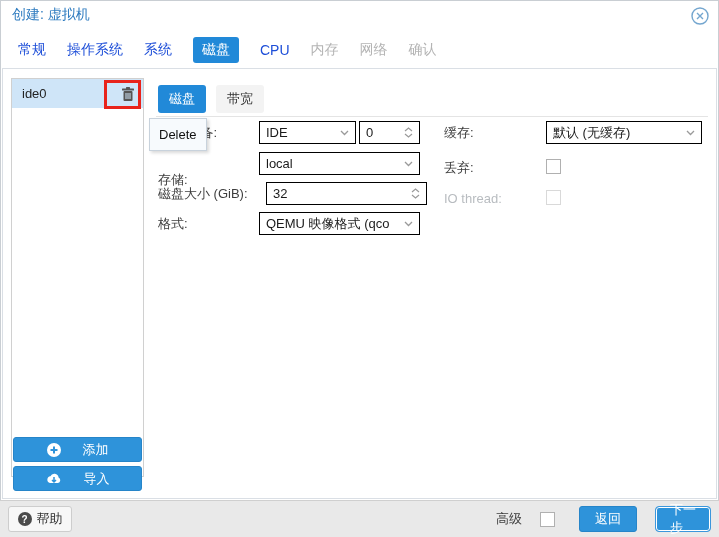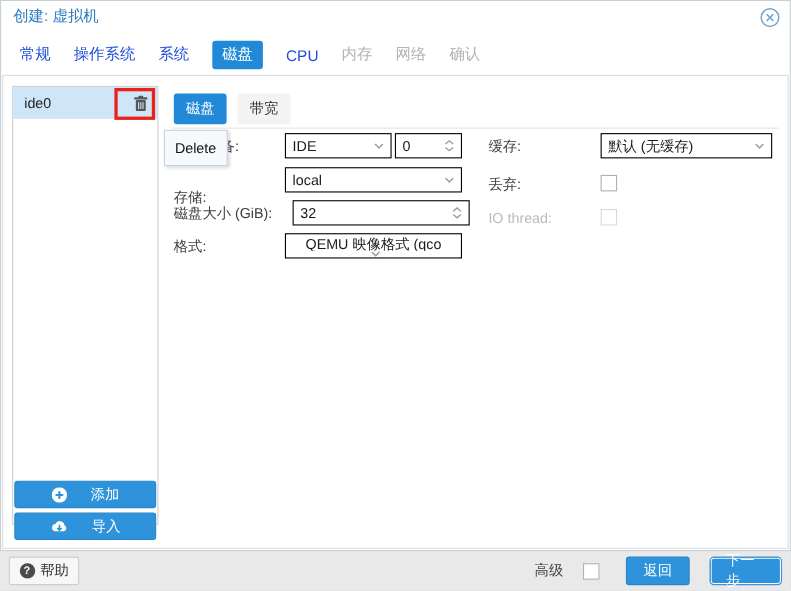--- a/index.html
+++ b/index.html
@@ -249,21 +249,21 @@
         <svg width="9" height="5" viewBox="0 0 9 5">
             <path d="M1 4 L4.5 1 L8 4" stroke="#9a9a9a" stroke-width="1.2" fill="none"></path>
           </svg>
         <svg width="9" height="5" viewBox="0 0 9 5">
             <path d="M1 1 L4.5 4 L8 1" stroke="#9a9a9a" stroke-width="1.2" fill="none"></path>
           </svg>
       </span>
     </div>
 
     <span class="form-label" style="left:155px; top:143px;">格式:</span>
-    <div class="field" style="left:256px; top:143px; width:161px;flex-direction:column;">
+    <div class="field" style="left:256px; top:143px; width:161px;">
       <span class="val">QEMU 映像格式 (qco</span>
       <span class="chev">
         <svg width="9" height="6" viewBox="0 0 9 6">
             <path d="M1 1 L4.5 4.5 L8 1" stroke="#9a9a9a" stroke-width="1.3" fill="none"></path>
           </svg>
       </span>
     </div>
 
     <span class="form-label" style="left:441px; top:52px;">缓存:</span>
     <div class="field" style="left:543px; top:52px; width:156px;">
@@ -290,19 +290,19 @@
     <div class="help-btn">
       <span class="icon-circle-q">?</span>
       <span>帮助</span>
     </div>
     <div class="footer-right">
       <span class="adv-label">高级</span>
       <span class="adv-check"></span>
       <div class="footer-btn" style="margin-left:6px; width:58px;">
         <span>返回</span>
       </div>
-      <div class="footer-btn focused" style="width:66px;">
+      <div class="footer-btn focused" style="width:56px;">
         <span>下一步</span>
       </div>
     </div>
   </div>
 
 </div>
 
 </body></html>

